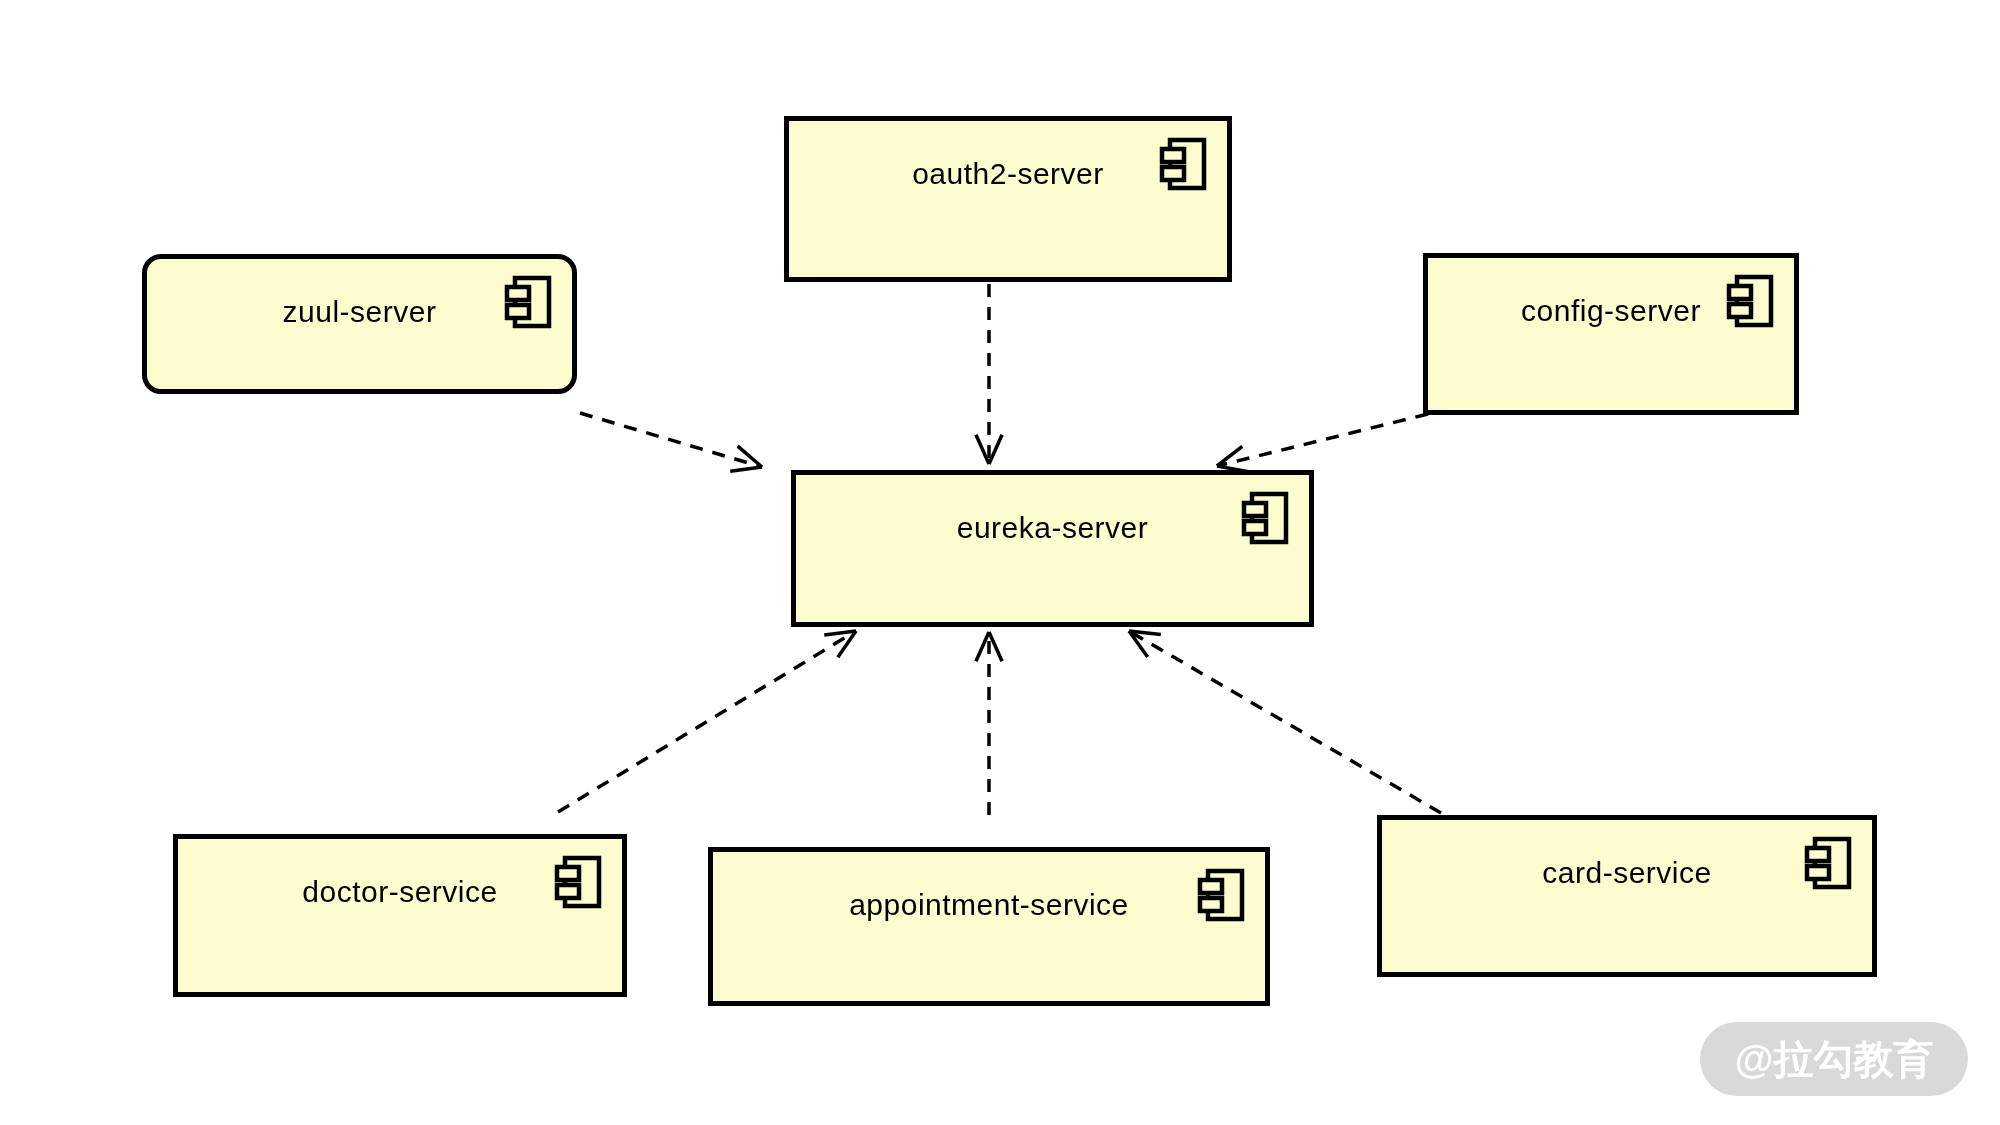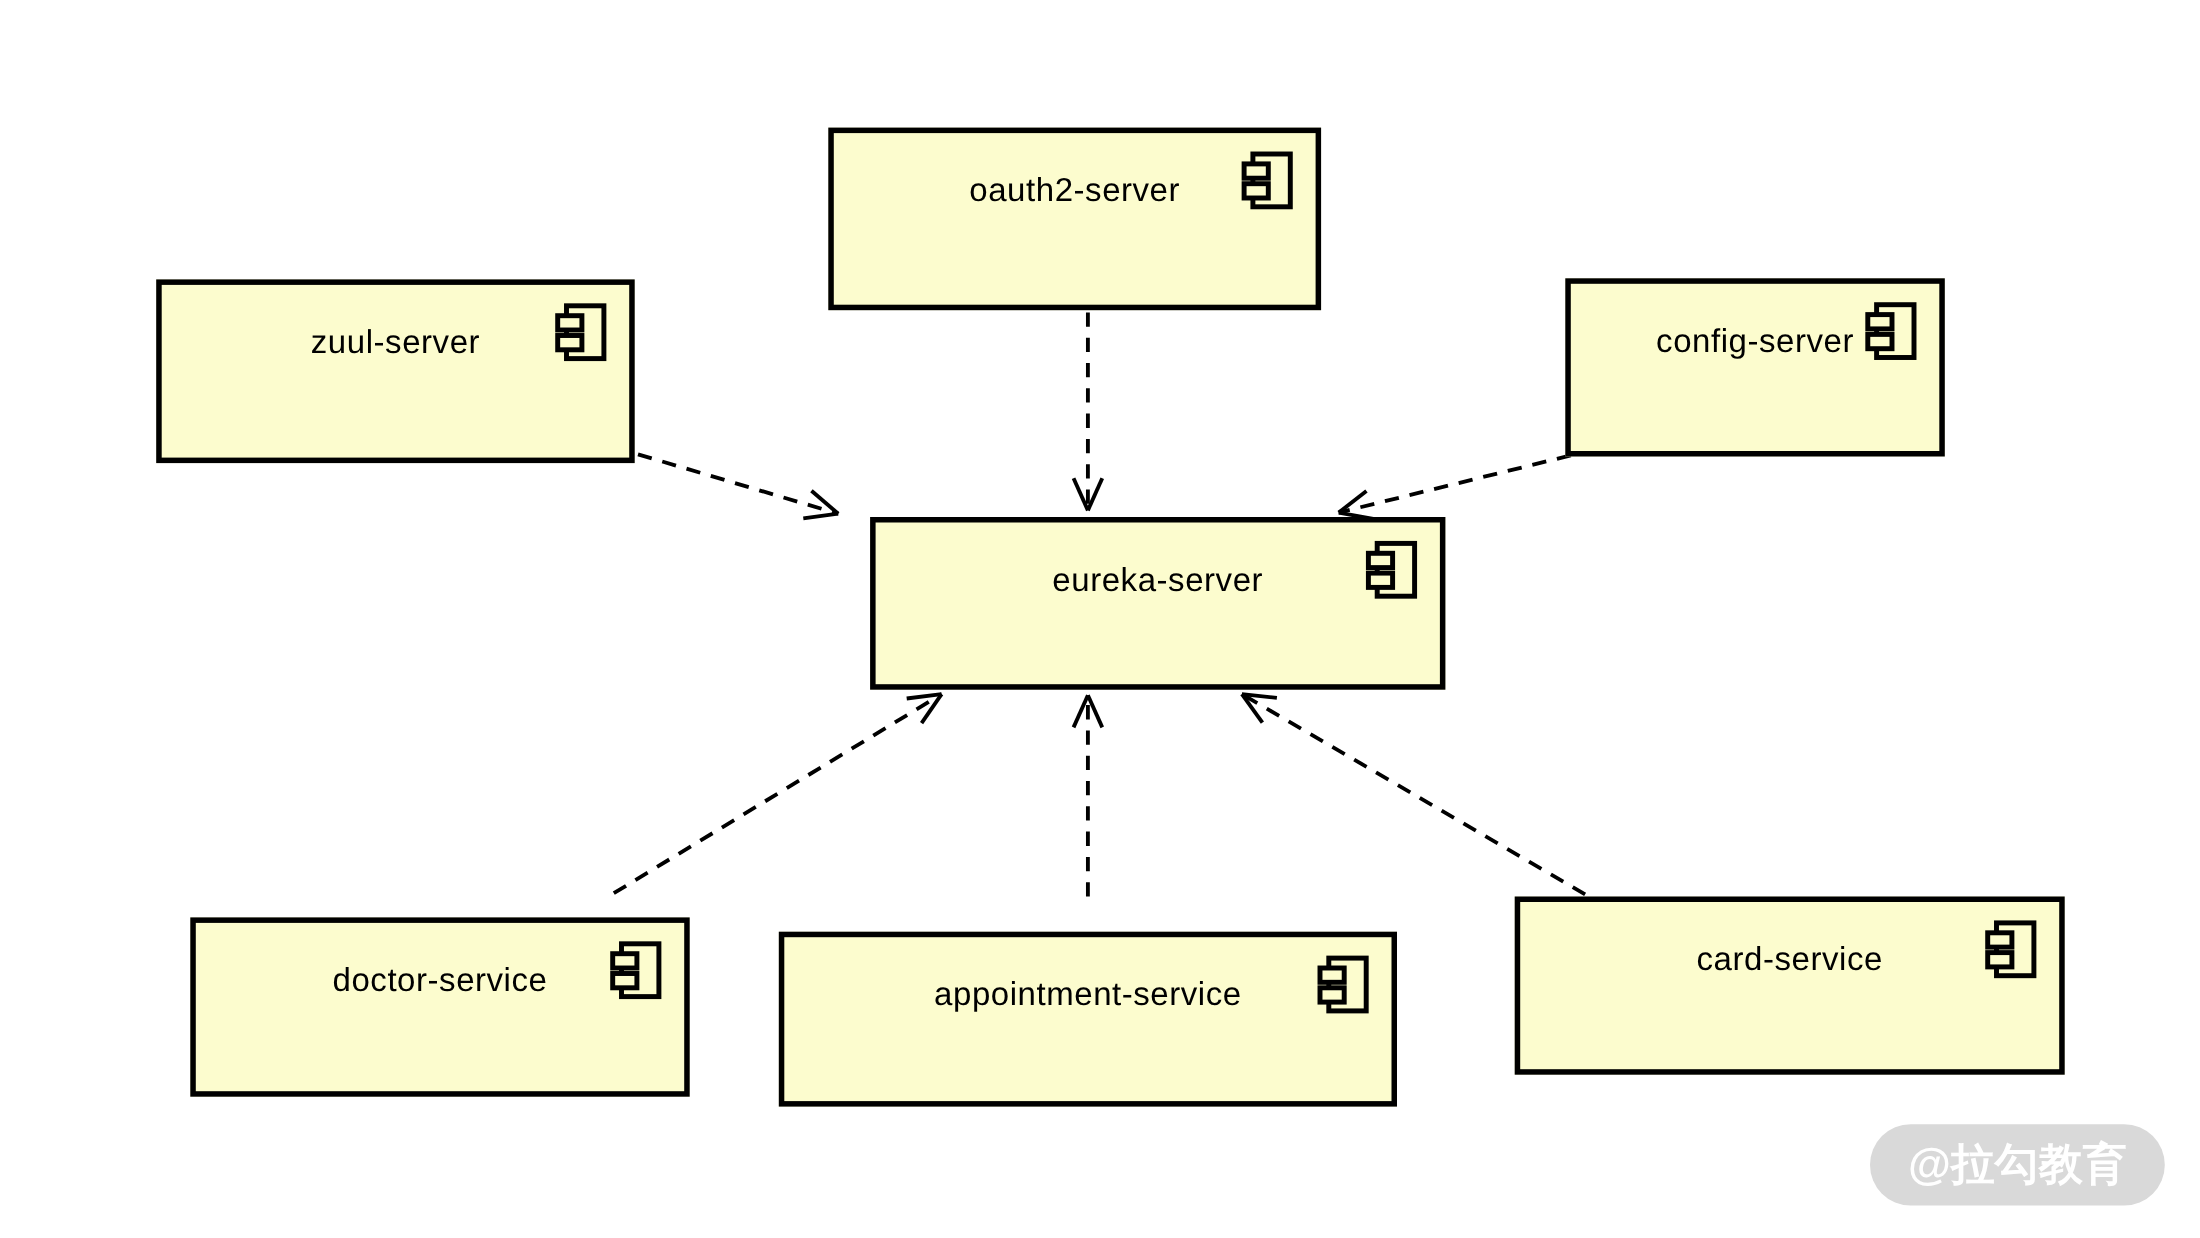--- a/index.html
+++ b/index.html
@@ -47,23 +47,23 @@
     right: 20px;
     width: 48px;
     height: 54px;
   }
   .component-icon .icon-shape {
     fill: var(--node-fill);
     stroke: var(--node-border);
     stroke-width: 4.5;
   }
   
-  .n-oauth2       { left: 753px;  top: 116px; width: 448px; height: 166px; }
-  .n-zuul         { left: 142px;  top: 254px; width: 435px; height: 167px; }
-  .n-config       { left: 1423px; top: 253px; width: 345px; height: 162px; }
+  .n-oauth2       { left: 784px;  top: 116px; width: 448px; height: 166px; }
+  .n-zuul         { left: 142px;  top: 254px; width: 435px; height: 140px; border-radius: 19px; }
+  .n-config       { left: 1423px; top: 253px; width: 376px; height: 162px; }
   .n-eureka       { left: 767px;  top: 470px; width: 523px; height: 157px; margin-left: 24px; }
   .n-doctor       { left: 173px;  top: 834px; width: 454px; height: 163px; }
   .n-appointment  { left: 708px;  top: 847px; width: 562px; height: 159px; }
   .n-card         { left: 1377px; top: 815px; width: 500px; height: 162px; }
   .watermark {
     position: absolute;
     left: 1700px;
     top: 1022px;
     width: 268px;
     height: 74px;

